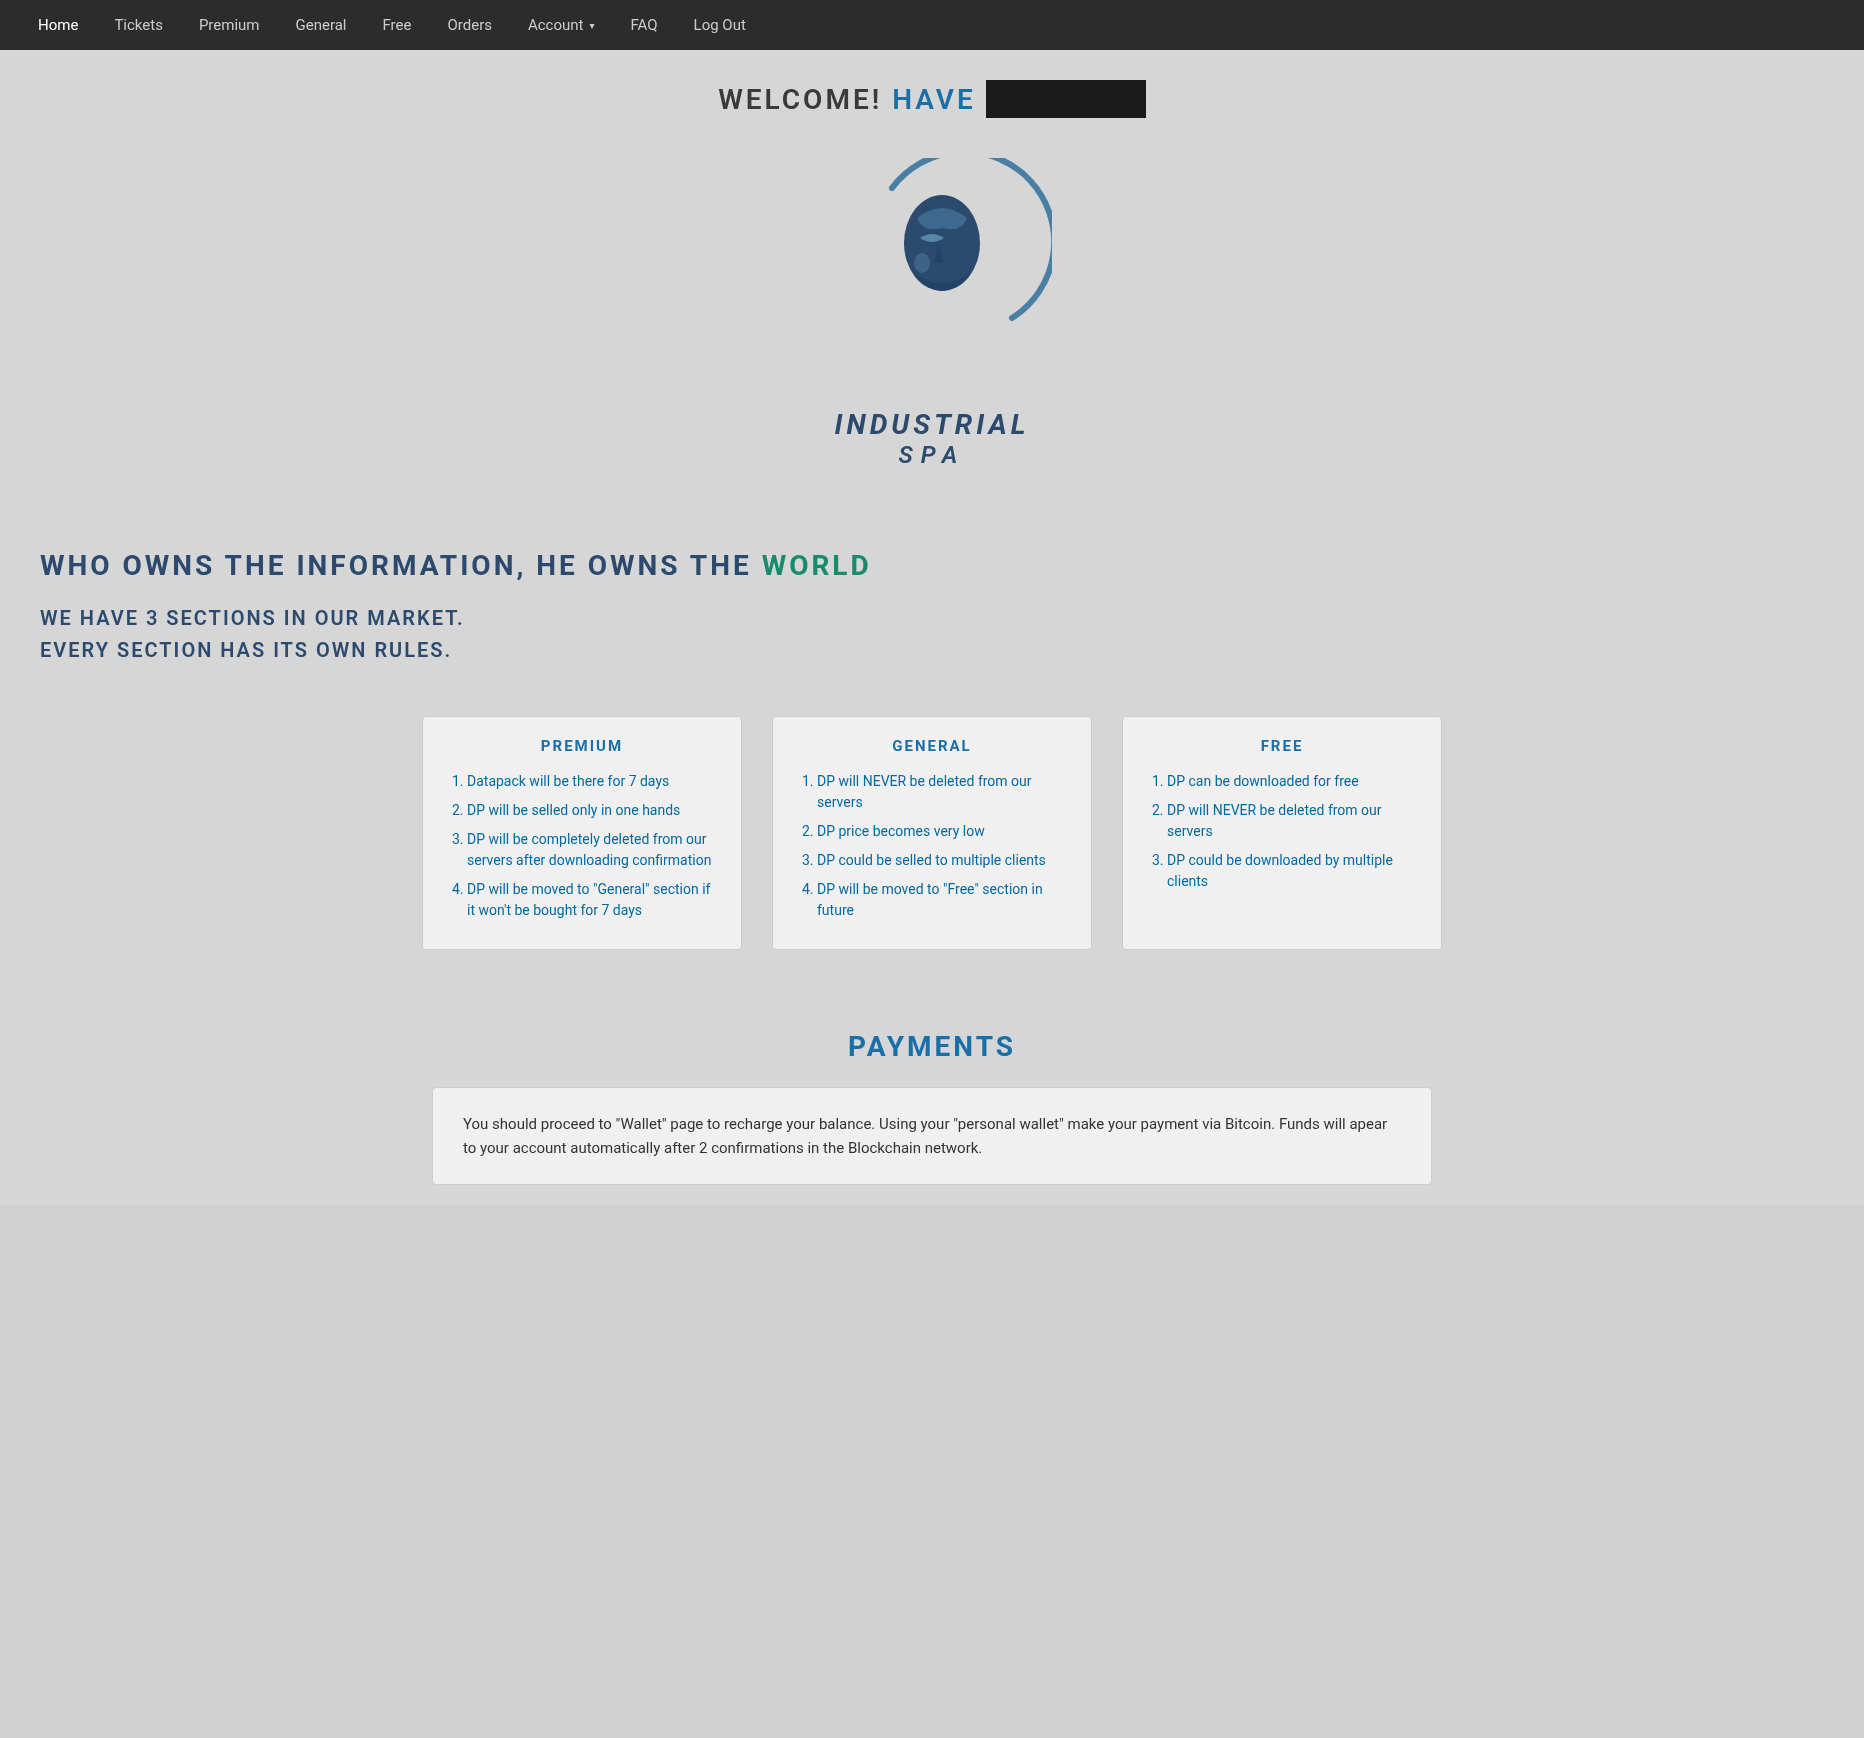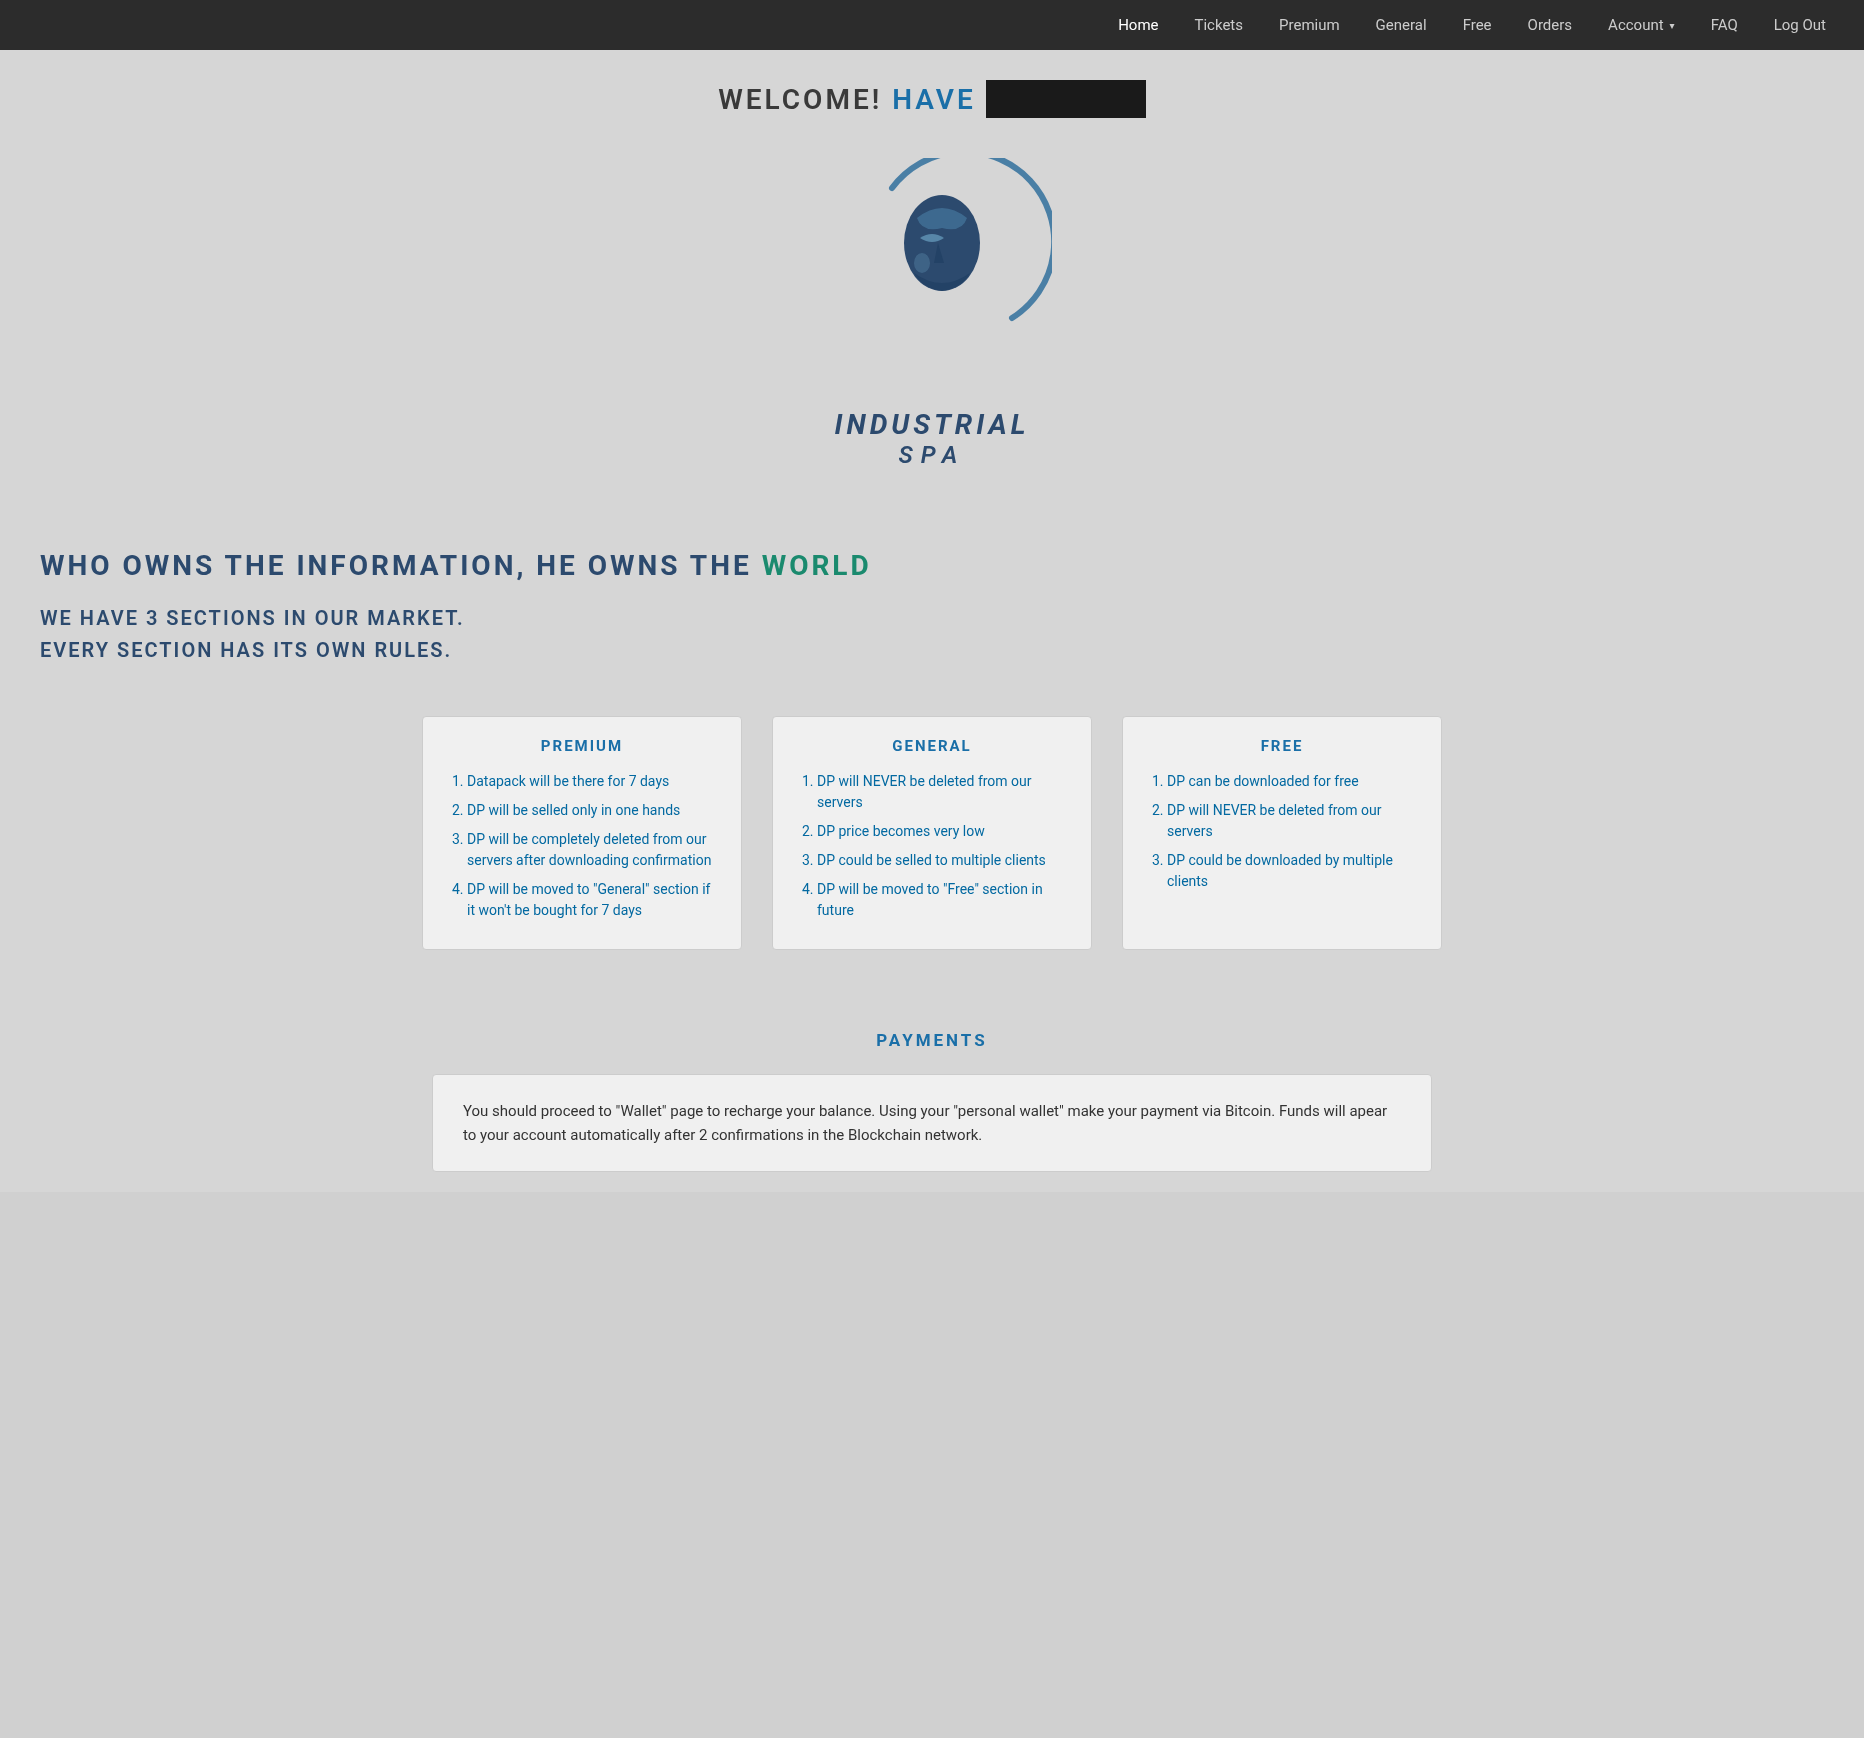--- a/index.html
+++ b/index.html
@@ -13,21 +13,21 @@
       background-color: #d0d0d0;
       min-height: 1738px;
       color: #333;
     }
 
     
     .navbar {
       background-color: #2c2c2c;
       display: flex;
       align-items: center;
-      justify-content: flex-end;
+      justify-content: flex-start;
       padding: 0 20px;
       height: 50px;
     }
 
     .navbar-left {
       display: flex;
       align-items: center;
       gap: 0;
     }
 
@@ -187,21 +187,21 @@
       line-height: 1.5;
     }
 
     
     .payments-section {
       text-align: center;
       padding: 50px 40px 20px;
     }
 
     .payments-title {
-      font-size: 17px;
+      font-size: 28px;
       font-weight: 700;
       letter-spacing: 3px;
       color: #1a6fa8;
       margin-bottom: 24px;
     }
 
     .payments-box {
       background-color: #f0f0f0;
       border: 1px solid #ccc;
       border-radius: 4px;

